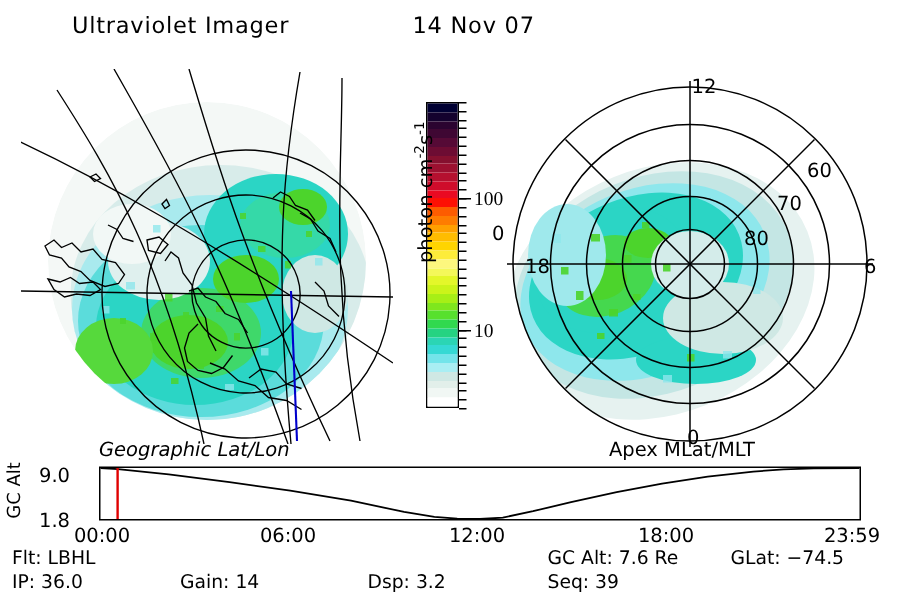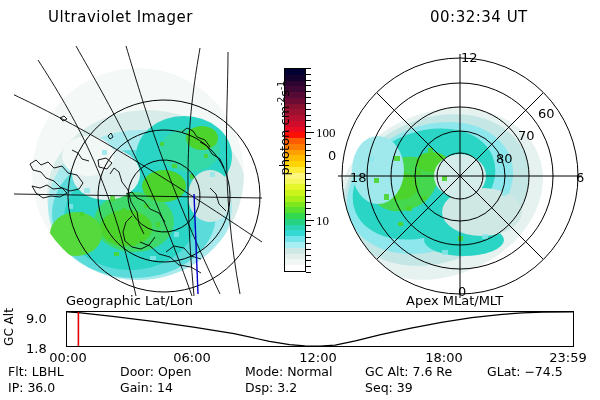--- a/index.html
+++ b/index.html
@@ -29,21 +29,21 @@
   #cbar-axis .tickmaj{width:8px;height:1px;}
   #cbar-axis .lab{position:absolute;left:10px;font-size:13px;line-height:1;white-space:nowrap;transform:translateY(-50%);}
   #cbar-ylabel{
     position:absolute;left:-48px;top:60px;width:140px;
     font-size:13px;white-space:nowrap;text-align:center;
     transform:rotate(-90deg);transform-origin:center center;
   }
   sup{font-size:9px;vertical-align:super;}
   
   .caption{font-size:13px;white-space:nowrap;}
-  #cap-geo{left:66px;top:293px;}
+  #cap-geo{left:66px;top:293px;font-style:italic;}
   #cap-apex{left:406px;top:293px;}
   
   #orbit{left:0;top:306px;width:600px;height:54px;}
   #orbit-ylabel{
     position:absolute;left:-16px;top:14px;width:50px;font-size:12px;
     text-align:center;white-space:nowrap;
     transform:rotate(-90deg);transform-origin:center center;
   }
   .ytick{position:absolute;font-size:13px;white-space:nowrap;transform:translateY(-50%);}
   #yt0{left:26px;top:12px;}
@@ -55,21 +55,21 @@
   #status{left:0;top:364px;width:600px;height:34px;}
   #status span{position:absolute;font-size:12.5px;white-space:nowrap;}
   .r0{top:0;} .r1{top:16px;}
   .c0{left:8px;} .c1{left:120px;} .c2{left:245px;} .c3{left:365px;} .c4{left:487px;}
 </style>
 </head>
 <body>
 
 <div class="abs" id="header">
   <span id="hdr-title">Ultraviolet Imager</span>
-  <span id="hdr-time">00:32:34 UT</span>
+  <span id="hdr-date">14 Nov 07</span>
 </div>
 
 <div class="abs" id="geo-panel">
   <svg width="248" height="250" viewBox="0 0 248 250">
     <defs>
       <clipPath id="geoDisk">
           <circle cx="124" cy="128" r="106"></circle>
         </clipPath>
       <clipPath id="geoBox">
           <rect x="0" y="0" width="248" height="250"></rect>
@@ -320,20 +320,18 @@
     <span style="left:192px;">06:00</span>
     <span style="left:318px;">12:00</span>
     <span style="left:444px;">18:00</span>
     <span style="left:568px;">23:59</span>
   </div>
 </div>
 
 <div class="abs" id="status">
   <span class="r0 c0">Flt: LBHL</span>
   <span class="r1 c0">IP: 36.0</span>
-  <span class="r0 c1">Door: Open</span>
   <span class="r1 c1">Gain: 14</span>
-  <span class="r0 c2">Mode: Normal</span>
   <span class="r1 c2">Dsp:    3.2</span>
   <span class="r0 c3">GC Alt: 7.6 Re</span>
   <span class="r1 c3">Seq: 39</span>
   <span class="r0 c4">GLat: −74.5</span>
 </div>
 
 </body></html>

